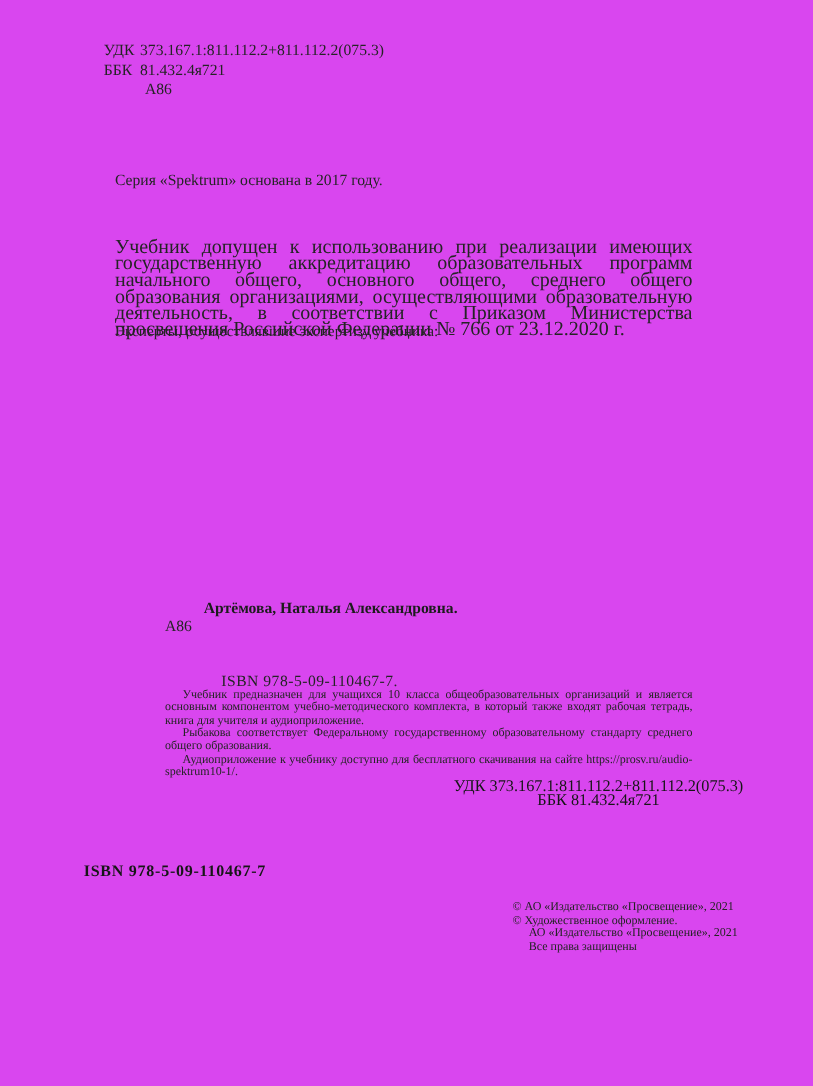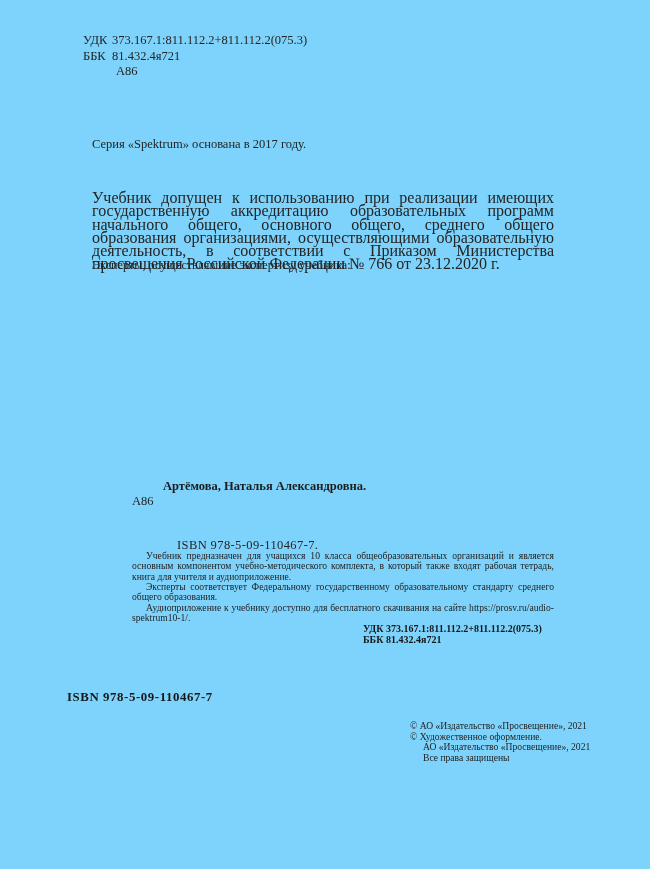--- a/index.html
+++ b/index.html
@@ -1,21 +1,21 @@
 <!DOCTYPE html>
 <html lang="ru"><head>
 <meta charset="utf-8">
 <style>
   html, body { margin: 0; padding: 0; background: #e8e8e8; }
   .page {
     position: relative;
     width: 650px;
     height: 869px;
     margin: 0 auto;
-    background: #7dd3fc;
+    background: #d946ef;
     color: #242424;
     font-family: "Liberation Serif", "DejaVu Serif", serif;
     overflow: hidden;
   }
   
   .udk-top { position: absolute; left: 83px; top: 33px; font-size: 12.5px; line-height: 15.5px; }
   .udk-top .row { display: flex; }
   .udk-top .lbl { width: 29px; flex: 0 0 29px; }
   .udk-top .sign-row { padding-left: 33px; }
   
@@ -37,21 +37,21 @@
   .cat-isbn { position: absolute; left: 177px; top: 538px; font-size: 12.5px; letter-spacing: 0.4px; }
   
   .annotations {
     position: absolute; left: 132px; top: 551px; width: 422px;
     font-size: 9.6px; line-height: 10.35px; text-align: justify;
   }
   .annotations p { margin: 0; text-indent: 14px; }
   
   .udk-bottom {
     position: absolute; left: 363px; top: 623px;
-    font-size: 10px; line-height: 11.2px; font-weight: bold; color: #161616;
+    font-size: 13px; line-height: 11.2px; font-weight: normal; color: #161616; text-align: center;
   }
   
   .isbn-bottom {
     position: absolute; left: 67px; top: 690px;
     font-size: 12.8px; font-weight: bold; letter-spacing: 0.6px; color: #161616;
   }
   .copyright { position: absolute; left: 410px; top: 688px; font-size: 9.6px; line-height: 10.6px; margin-top: 33px; }
   .copyright .ind { padding-left: 13px; }
 </style>
 </head>
@@ -78,21 +78,21 @@
   <div class="experts">
     <div>Эксперты, осуществлявшие экспертизу учебника:</div>
   </div>
 
   <div class="cat-author">Артёмова, Наталья Александровна.</div>
   <div class="cat-sign">А86</div>
   <div class="cat-isbn">ISBN 978-5-09-110467-7.</div>
 
   <div class="annotations">
     <p>Учебник предназначен для учащихся 10 класса общеобразовательных организаций и является основным компонентом учебно-методического комплекта, в который также входят рабочая тетрадь, книга для учителя и аудиоприложение.</p>
-    <p>Эксперты соответствует Федеральному государственному образовательному стандарту среднего общего образования.</p>
+    <p>Рыбакова соответствует Федеральному государственному образовательному стандарту среднего общего образования.</p>
     <p>Аудиоприложение к учебнику доступно для бесплатного скачивания на сайте https://prosv.ru/audio-spektrum10-1/.</p>
   </div>
 
   <div class="udk-bottom">
     <div>УДК 373.167.1:811.112.2+811.112.2(075.3)</div>
     <div>ББК 81.432.4я721</div>
   </div>
 
   <div class="isbn-bottom">ISBN 978-5-09-110467-7</div>
 

